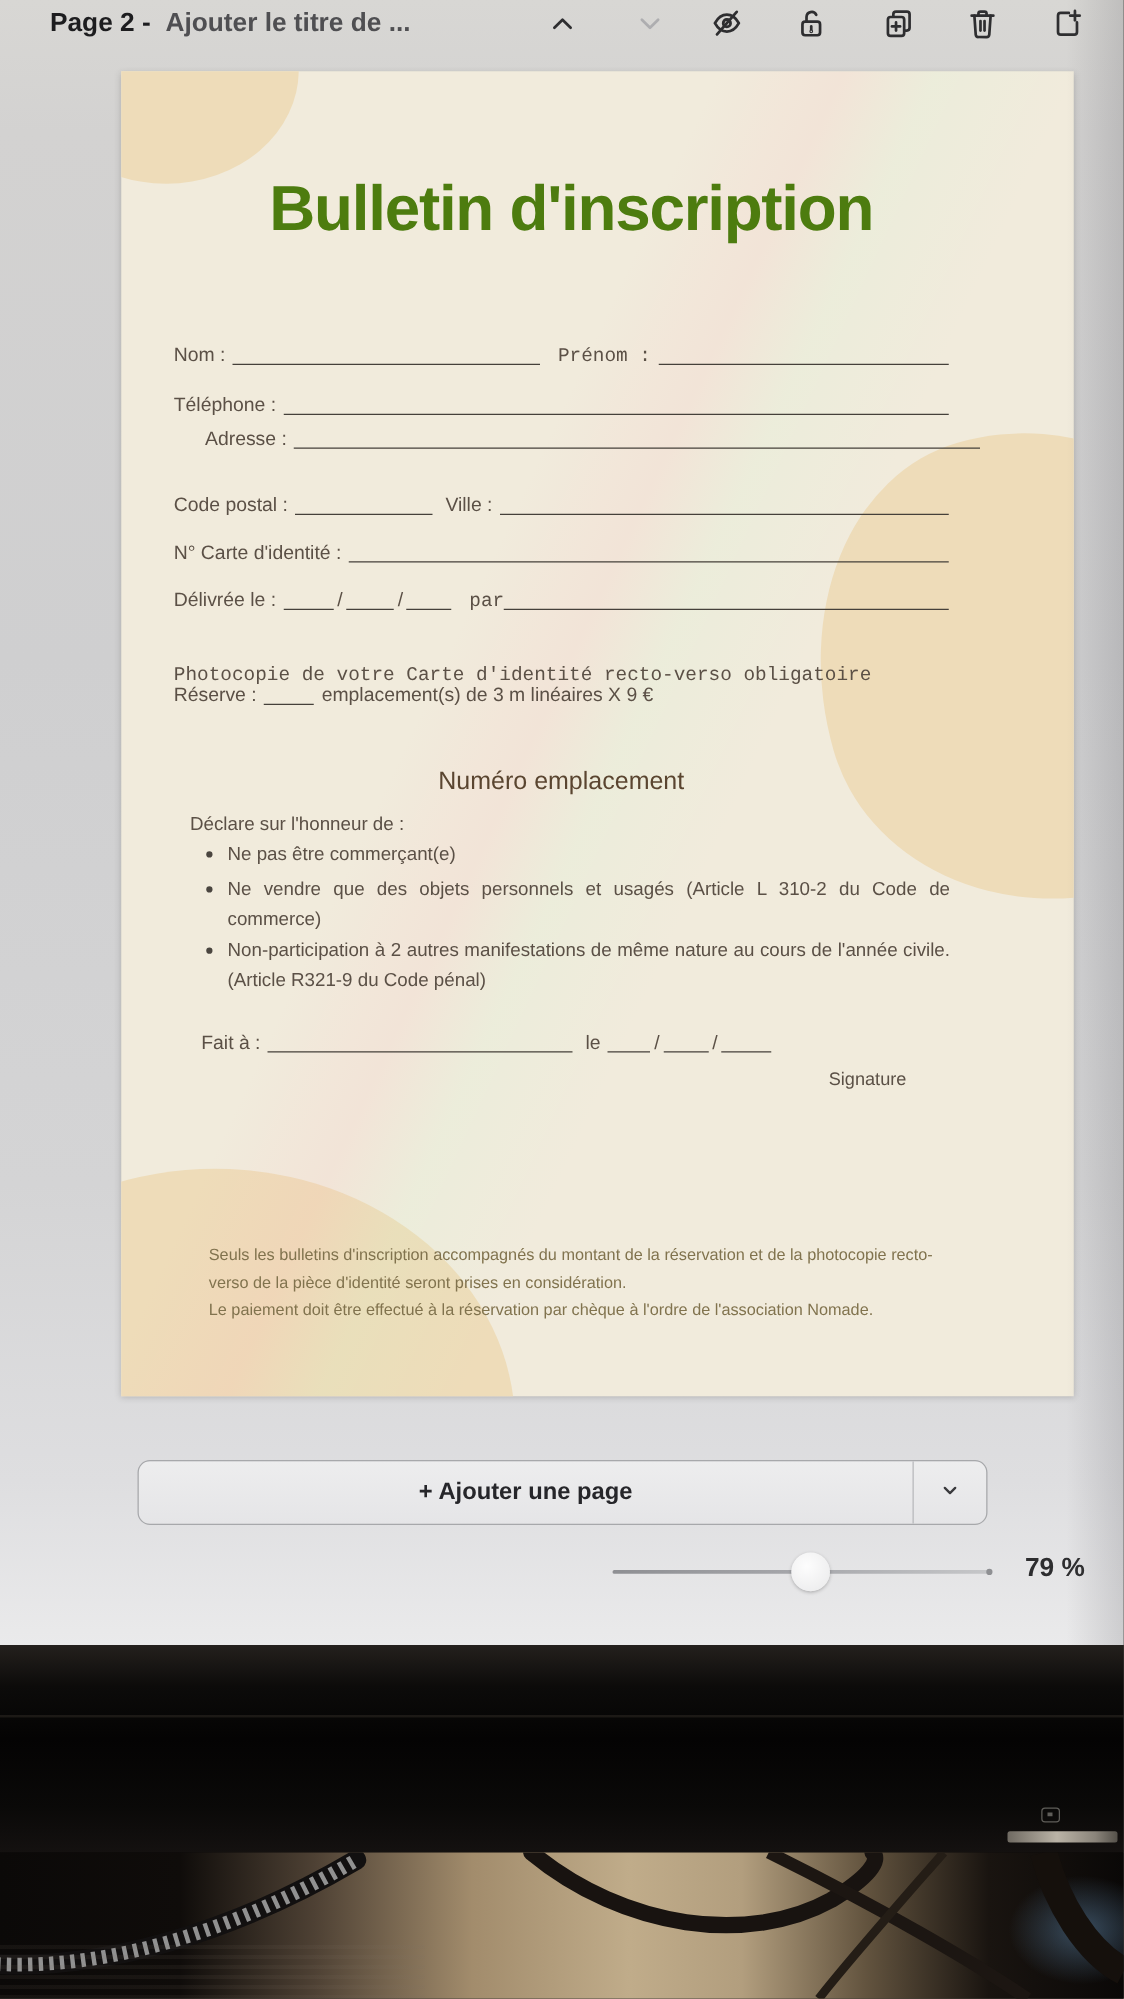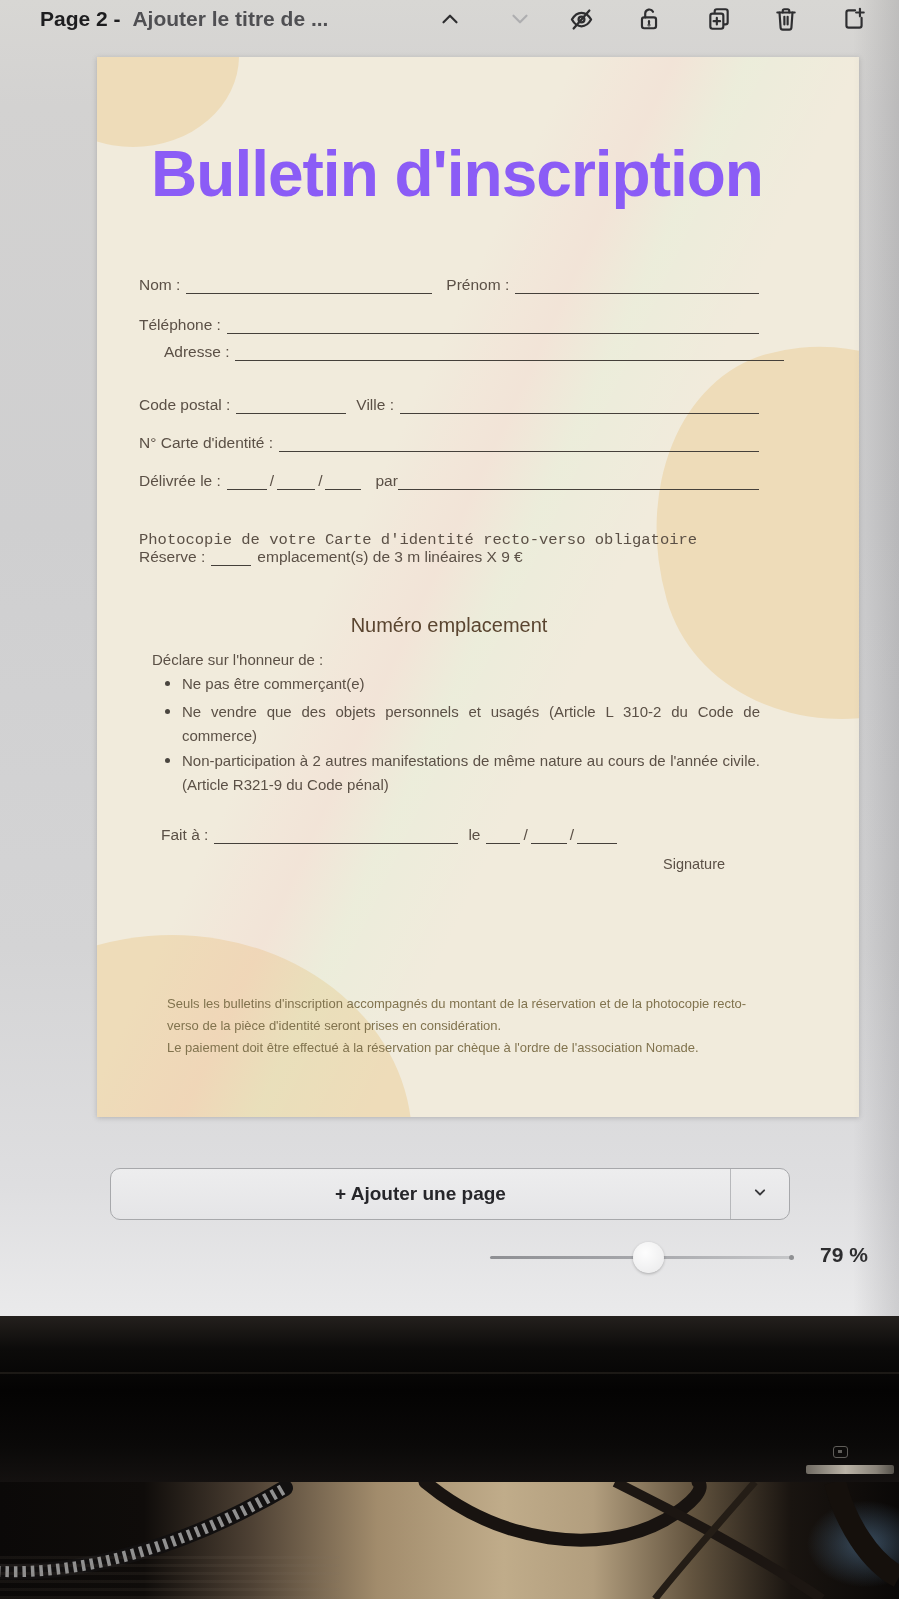--- a/index.html
+++ b/index.html
@@ -43,35 +43,35 @@
   }
   .blob-bl { left:-165px; top:878px; width:480px; height:410px; border-radius:50%; }
   .flare {
     position:absolute; left:0; top:0; width:100%; height:100%;
     background:linear-gradient(115deg, transparent 38%, rgba(255,165,175,.10) 46%, rgba(185,255,205,.09) 52%, transparent 61%);
     pointer-events:none;
   }
 
   .doc-title {
     position:absolute; left:20px; top:80px; width:680px; text-align:center;
-    font-size:64px; font-weight:800; letter-spacing:-1px; color:#8b5cf6;
+    font-size:51px; font-weight:800; letter-spacing:-1px; color:#4d7c0f;
   }
   .doc-subtitle {
     position:absolute; left:20px; top:167px; width:680px; text-align:center;
     font-size:24px; font-weight:500; color:#63301b;
   }
 
   .row {
     position:absolute; left:42px; width:620px;
-    display:flex; align-items:flex-end;
+    display:flex; align-items:flex-start;
     font-size:15.5px; font-weight:500; color:#5b5046; white-space:nowrap;
   }
   .blank { display:inline-block; border-bottom:1.4px solid #45403a; height:16px; }
   .b-flex { flex:1 1 auto; }
-  .ml6 { margin-left:6px; } .ml10 { margin-left:10px; } .ml14 { margin-left:14px; }
+  .ml6 { margin-left:6px; } .ml10 { margin-left:10px; } .ml14 { margin-left:14px;font-family:Liberation Mono, monospace; }
   .slash { margin:0 3px; }
 
   .r-nom   { top:219px; } .r-tel { top:259px; } .r-adr { top:286px;margin-left:25px; }
   .r-cp    { top:339px; } .r-ci  { top:377px; } .r-del { top:415px; }
   .r-photo { top:474px;font-family:Liberation Mono, monospace; } .r-res { top:491px; } .r-res2 { top:527px; }
   .r-fait  { top:769px; left:64px; width:540px; }
 
   .center-head {
     position:absolute; left:42px; top:557px; width:620px; text-align:center;
     font-size:20px; font-weight:500; color:#5a4530;

